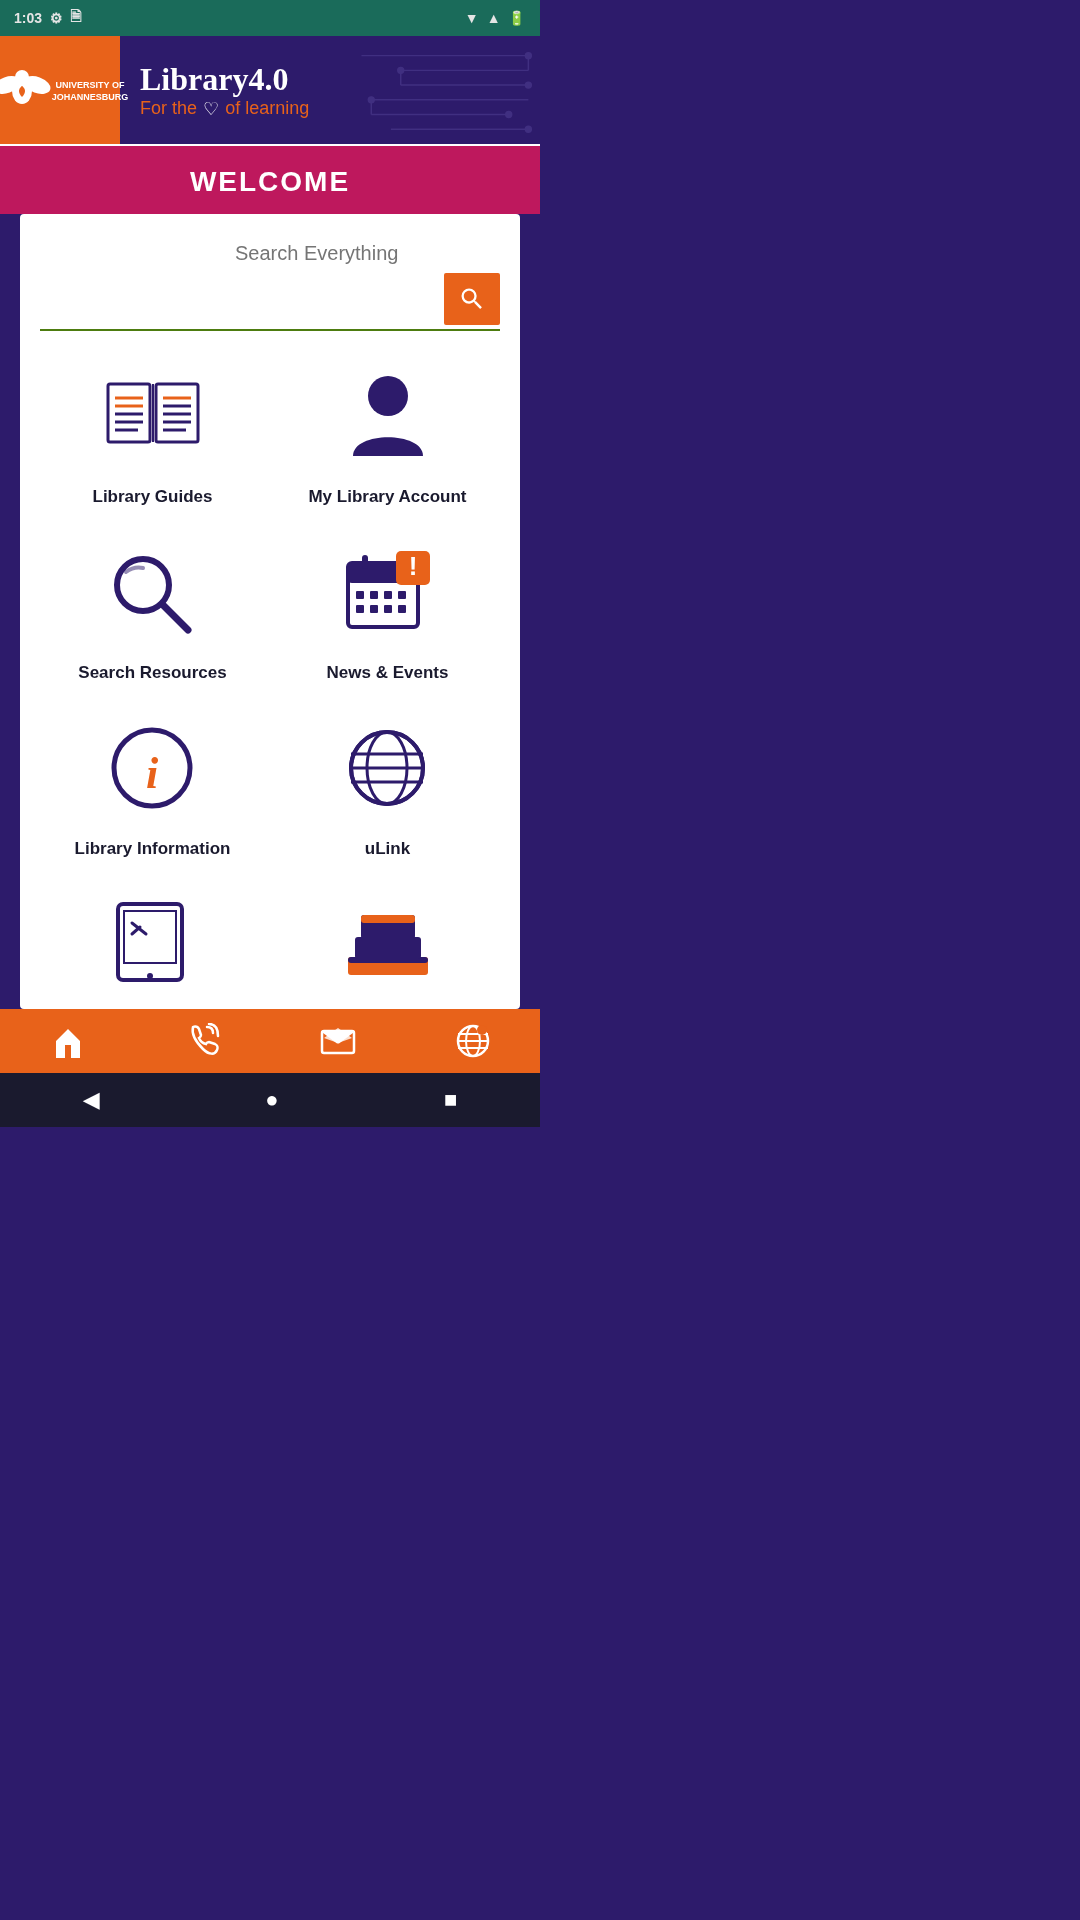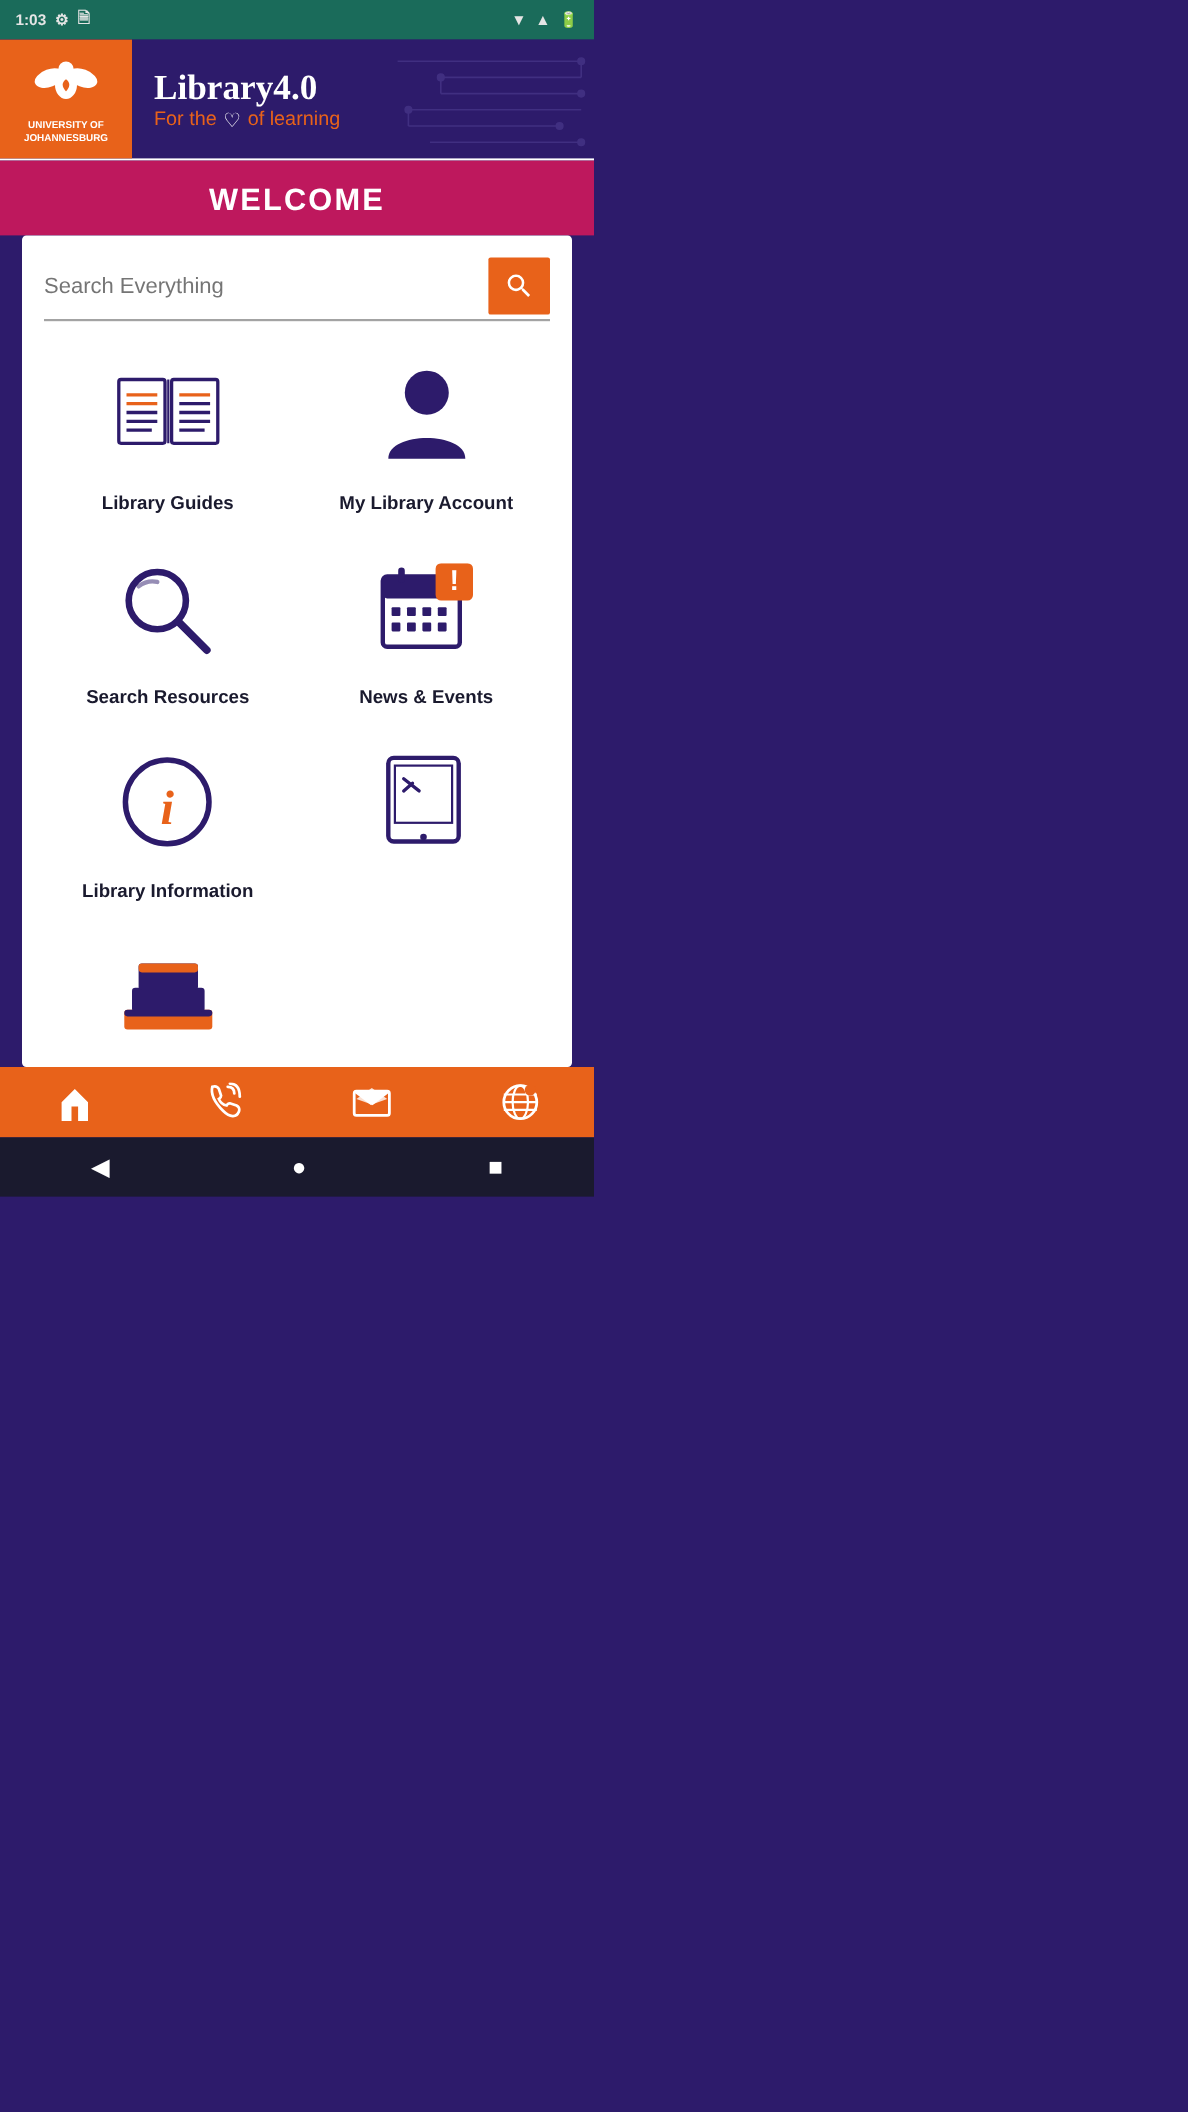--- a/index.html
+++ b/index.html
@@ -32,21 +32,21 @@
       background: #2d1b6b;
       display: flex;
       align-items: stretch;
       height: 110px;
       border-bottom: 2px solid white;
     }
     .logo-box {
       background: #e8621a;
       width: 120px;
       display: flex;
-      flex-direction: column;
+      flex-direction: row;
       align-items: center;
       justify-content: center;
       padding: 8px;
       flex-shrink: 0;
     }
     .logo-bird {
       color: white;
       font-size: 28px;
       line-height: 1;
     }
@@ -115,23 +115,25 @@
       background: white;
       margin: 0 20px;
       border-radius: 4px;
       padding: 20px 20px 10px;
       flex: 1;
     }
 
     
     .search-bar {
       display: flex;
+      align-items: flex-end;
       margin-bottom: 30px;
-      border-bottom: 2px solid #a3a3a3;
+      border-bottom: 2px solid #4d7c0f;
       padding-bottom: 4px;
+      flex-direction: column;
     }
     .search-input {
       flex: 1;
       border: none;
       outline: none;
       font-size: 20px;
       color: #999;
       background: transparent;
       padding: 8px 0;
     }
@@ -374,20 +376,35 @@
     <div class="grid-item">
       <div class="grid-icon">
         <svg width="85" height="85" viewBox="0 0 85 85">
           <circle cx="42" cy="42" r="38" fill="none" stroke="#2d1b6b" stroke-width="5"></circle>
           <text x="42" y="62" text-anchor="middle" fill="#e8621a" font-size="44" font-style="italic" font-family="Georgia, serif" font-weight="bold">i</text>
         </svg>
       </div>
       <span class="grid-label">Library Information</span>
     </div>
 
+    <div class="grid-item">
+      <div class="grid-icon">
+        <svg width="85" height="85" viewBox="0 0 85 85">
+          <circle cx="42" cy="42" r="36" fill="none" stroke="#2d1b6b" stroke-width="4"></circle>
+
+          <ellipse cx="42" cy="42" rx="20" ry="36" fill="none" stroke="#2d1b6b" stroke-width="3"></ellipse>
+          <line x1="6" y1="28" x2="78" y2="28" stroke="#2d1b6b" stroke-width="3"></line>
+          <line x1="6" y1="42" x2="78" y2="42" stroke="#2d1b6b" stroke-width="3"></line>
+          <line x1="6" y1="56" x2="78" y2="56" stroke="#2d1b6b" stroke-width="3"></line>
+
+          <ellipse cx="42" cy="42" rx="36" ry="36" fill="none" stroke="#2d1b6b" stroke-width="4"></ellipse>
+        </svg>
+      </div>
+      <span class="grid-label">uLink</span>
+    </div>
 
     <div class="grid-item" style="overflow:hidden; max-height:100px;">
       <div class="grid-icon">
         <svg width="85" height="85" viewBox="0 0 85 85">
           <rect x="8" y="5" width="64" height="76" rx="5" fill="none" stroke="#2d1b6b" stroke-width="4"></rect>
           <rect x="14" y="12" width="52" height="52" fill="none" stroke="#2d1b6b" stroke-width="2"></rect>
           <line x1="22" y1="24" x2="36" y2="35" stroke="#2d1b6b" stroke-width="3" stroke-linecap="round"></line>
           <line x1="22" y1="35" x2="30" y2="28" stroke="#2d1b6b" stroke-width="3" stroke-linecap="round"></line>
           <circle cx="40" cy="77" r="3" fill="#2d1b6b"></circle>
         </svg>

